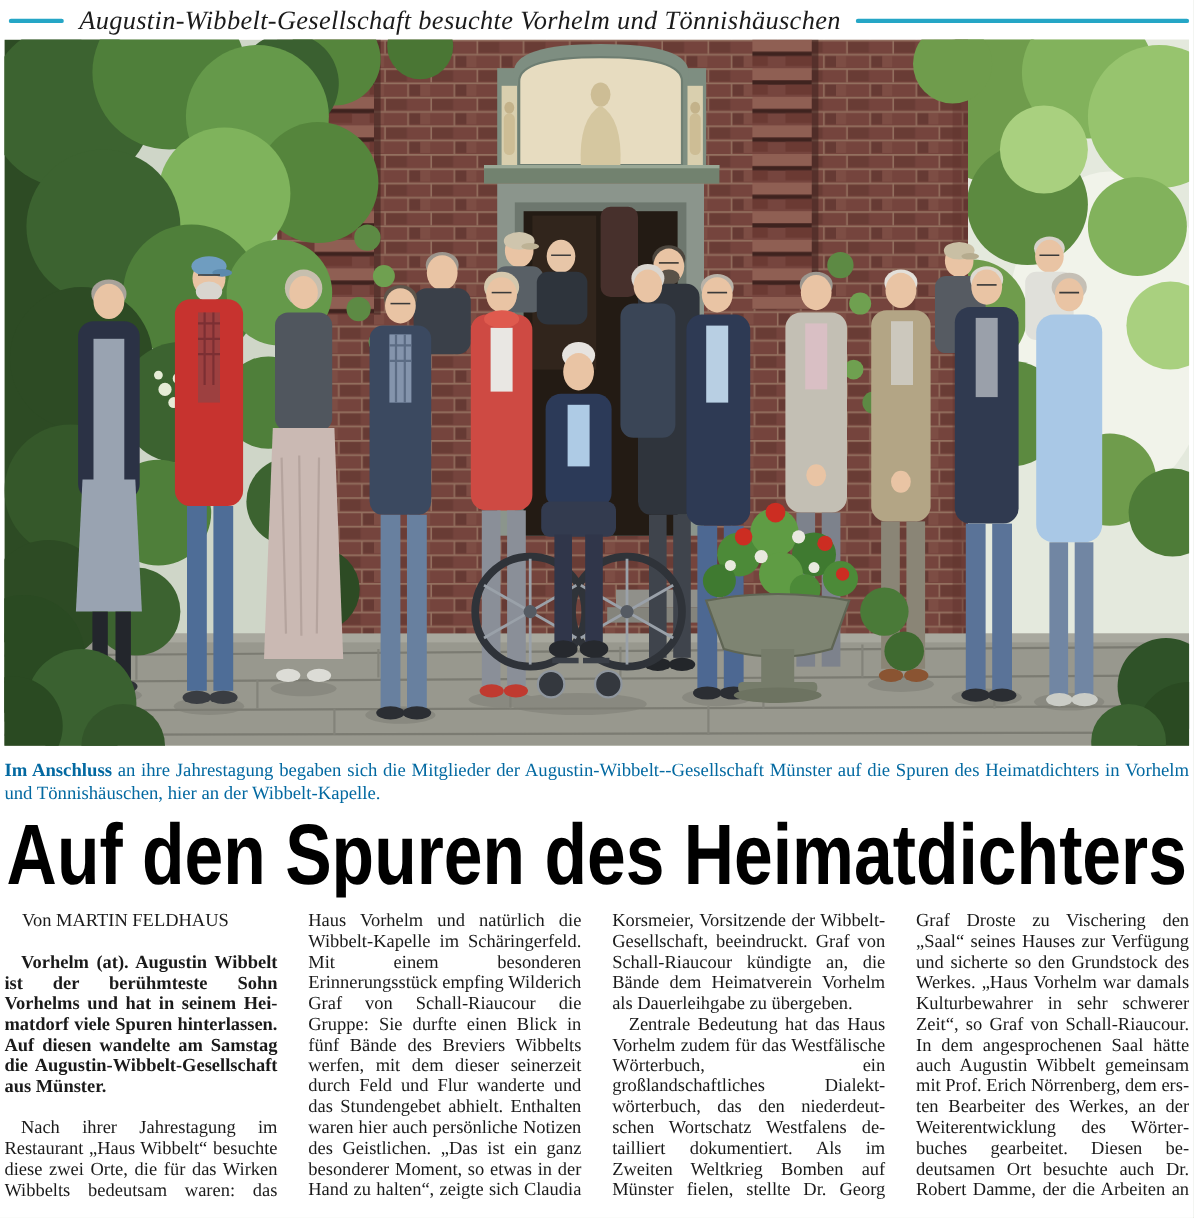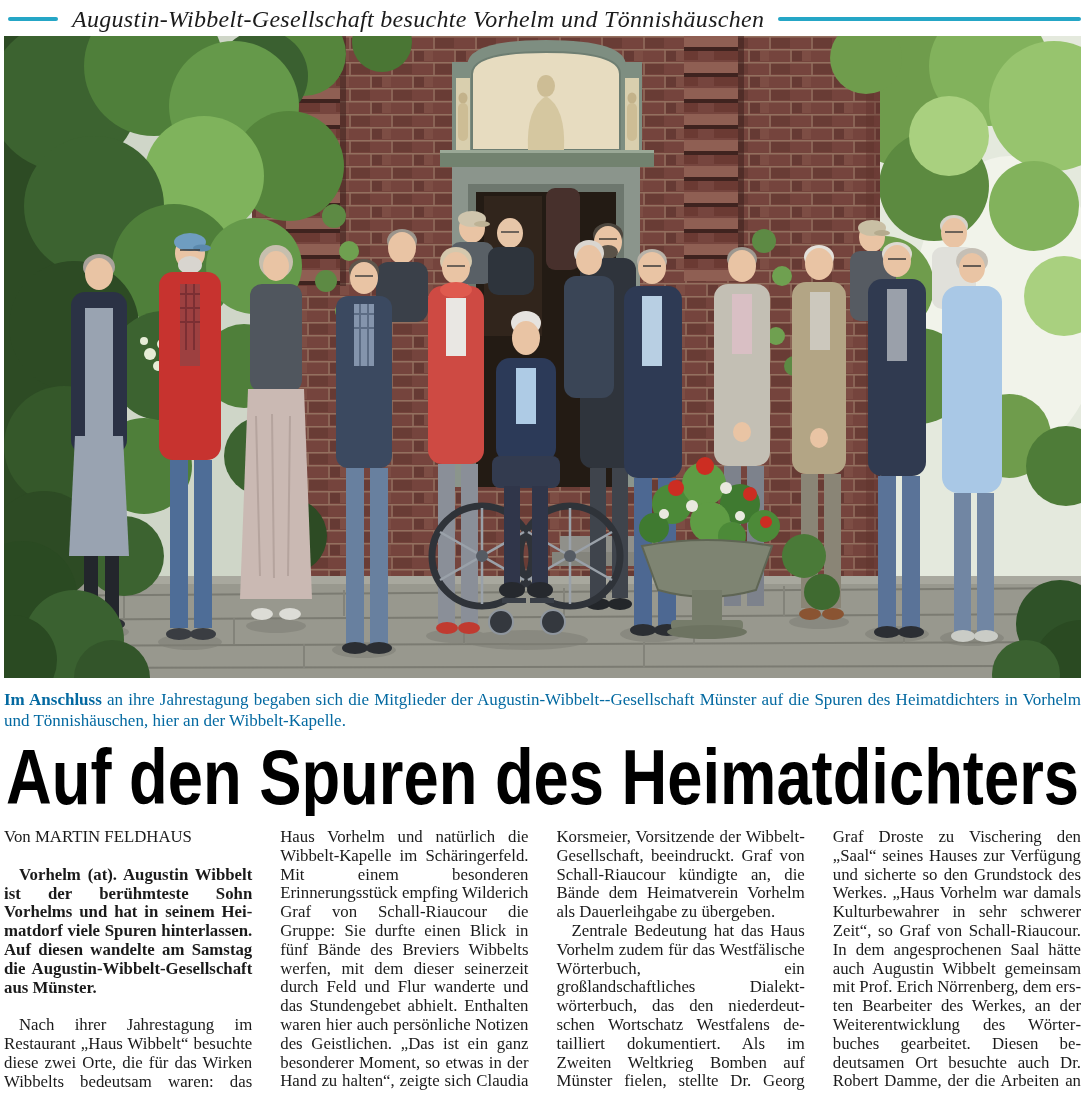--- a/index.html
+++ b/index.html
@@ -21,21 +21,21 @@
   .caption b{font-weight:bold;}
 
   
   .headline-wrap{margin:13px 20px 0 4px;}
   .headline-wrap svg{display:block;}
 
   
   .article{margin:12px 4px 0 4px;height:272px;overflow:hidden;
            column-count:4;column-gap:28px;column-fill:auto;
            font-size:16.8px;line-height:18.8px;text-align:justify;hyphens:manual;}
-  .byline{margin:0 0 19px 0;}
+  .byline{margin:0 0 19px 16px;}
   .lead{font-weight:bold;margin:0 0 19px 0;text-indent:15px;}
   .article p.bodytext{margin:0;text-indent:15px;}
 </style>
 </head>
 <body>
 
 <header class="kicker">
   <span class="rule rule-left"></span>
   <span class="kicker-text">Augustin-Wibbelt-Gesellschaft besuchte Vorhelm und Tönnishäuschen</span>
   <span class="rule rule-right"></span>

